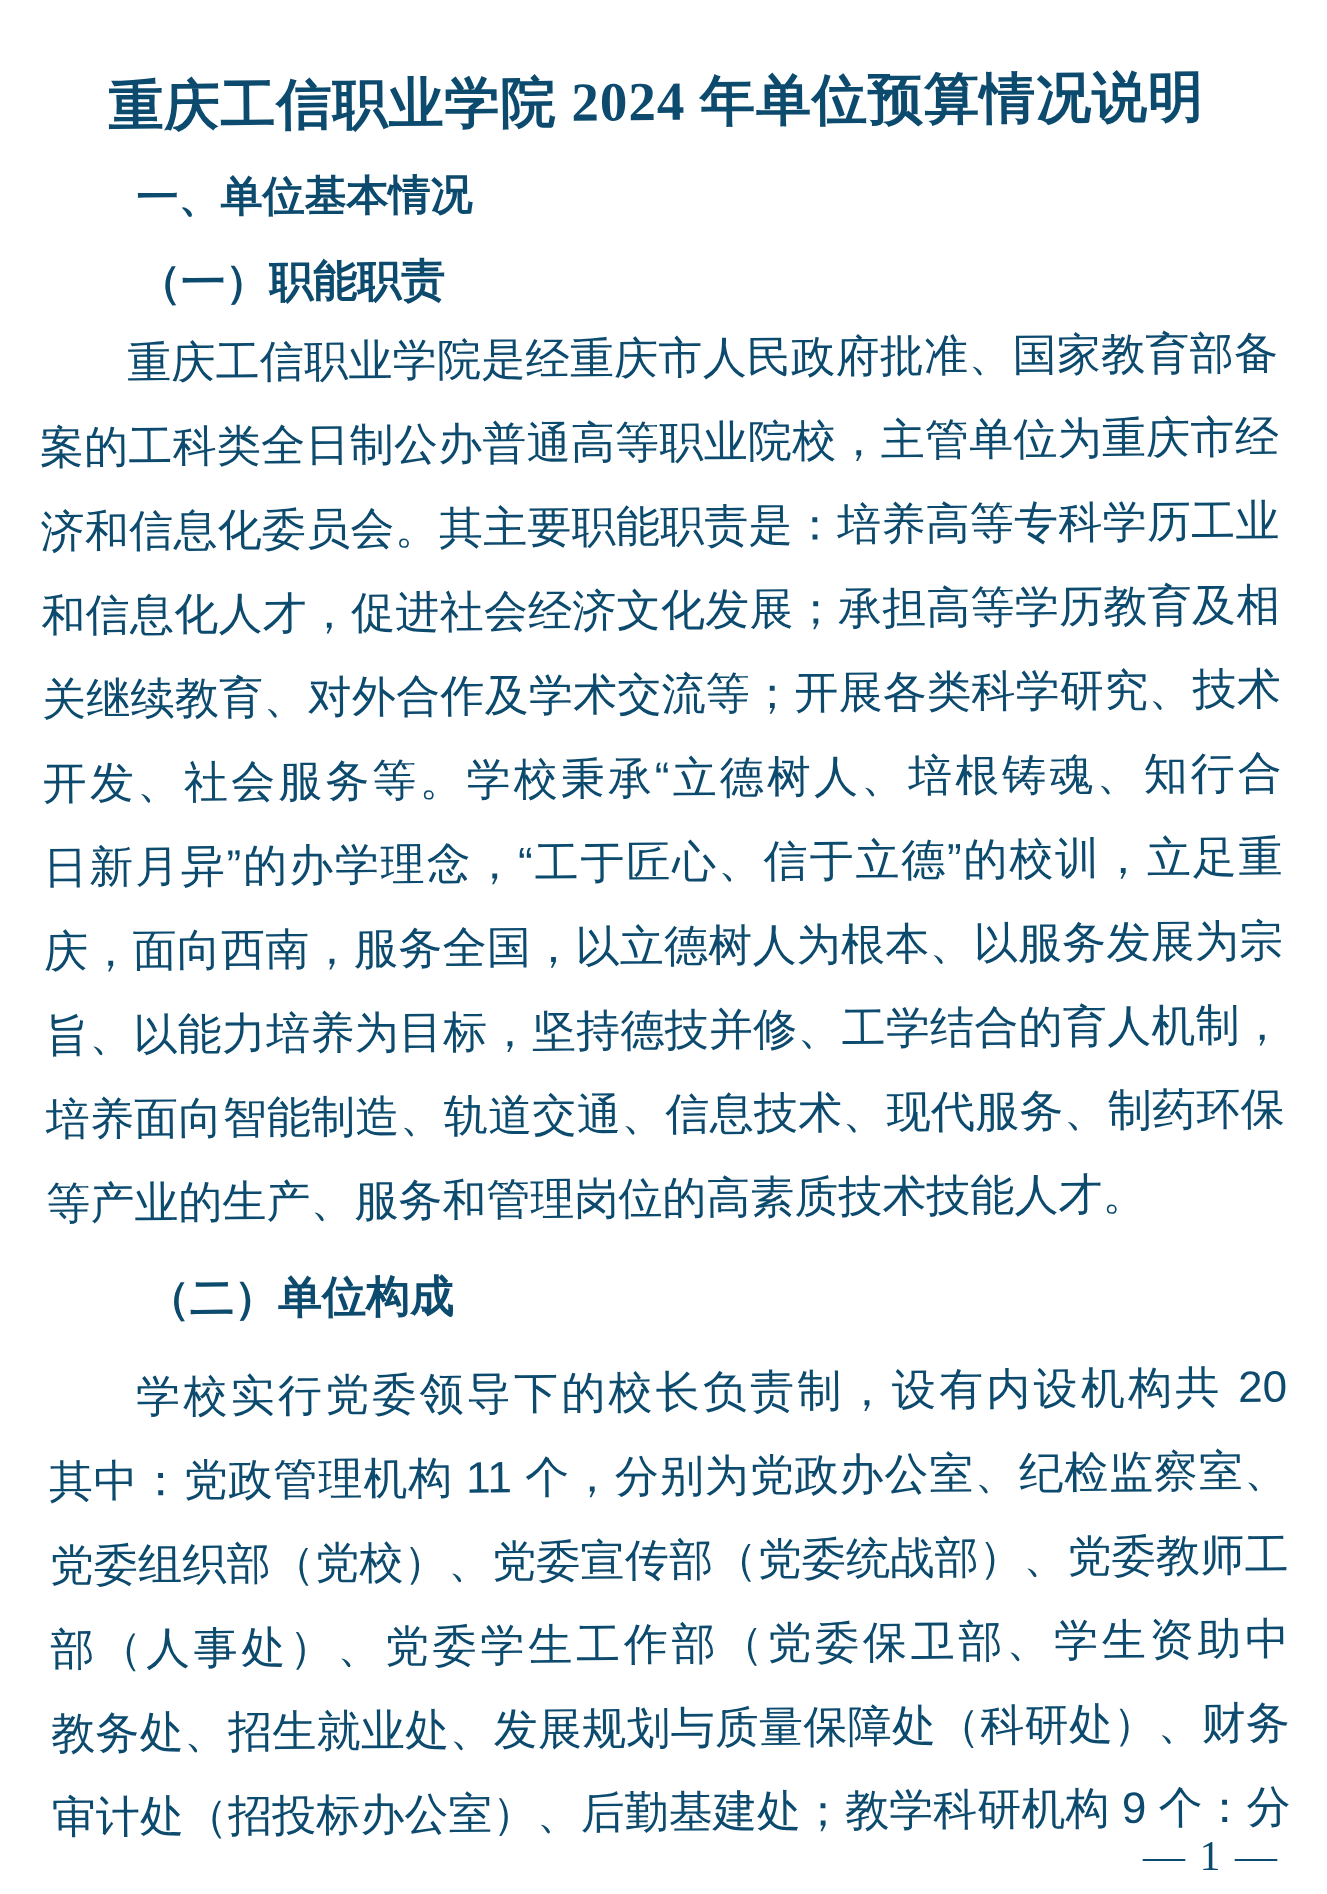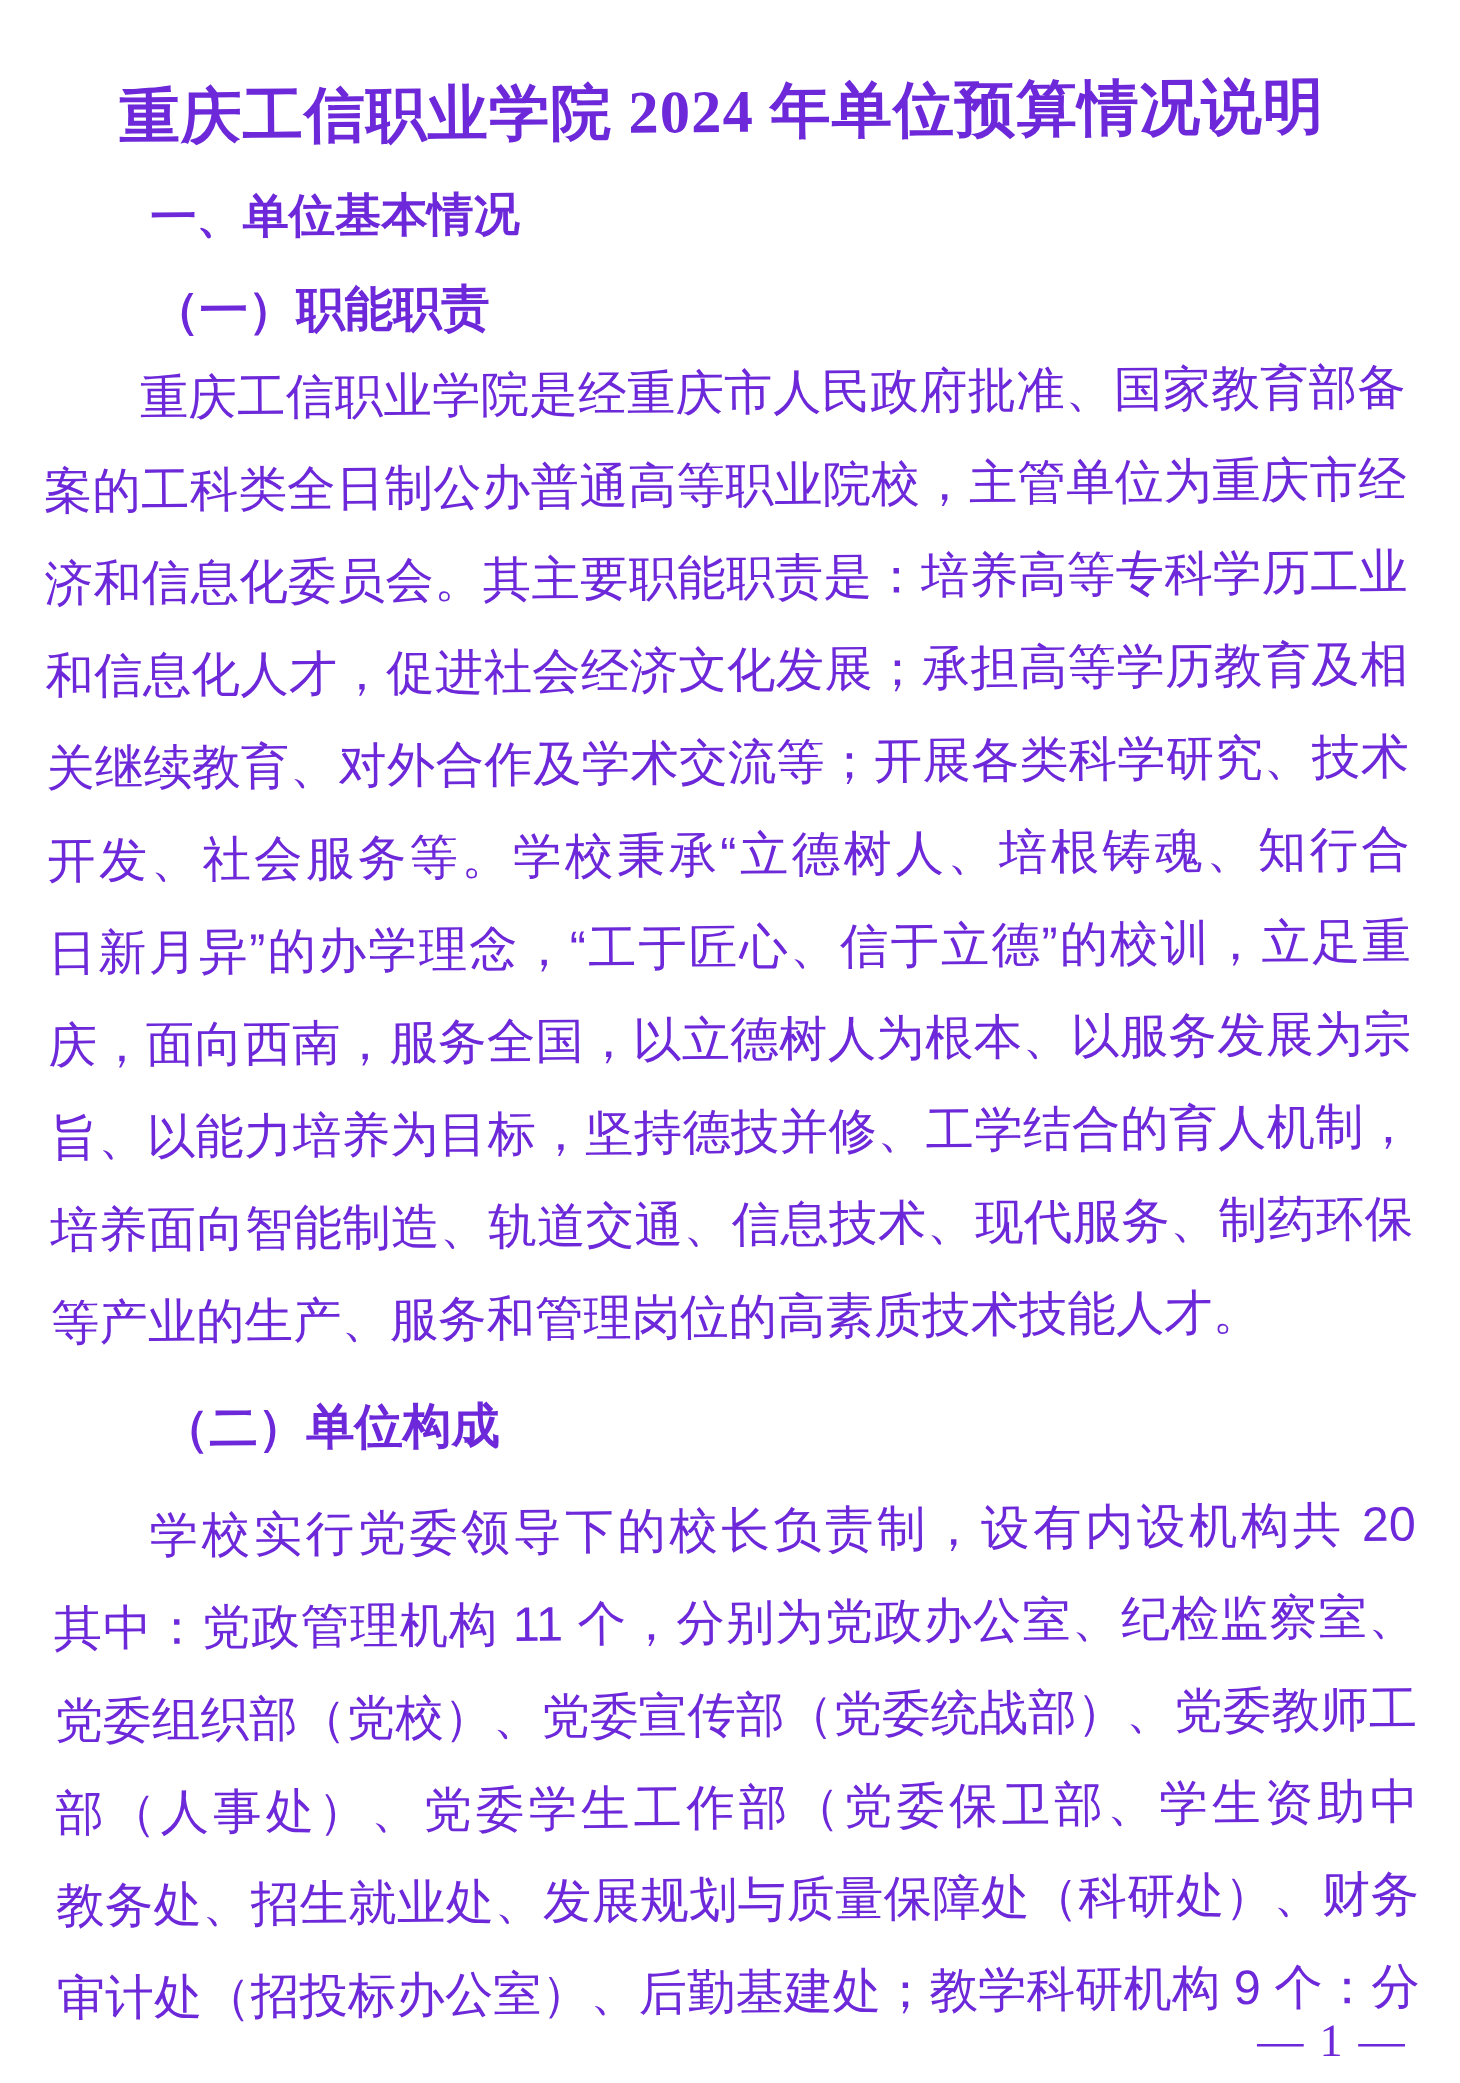--- a/index.html
+++ b/index.html
@@ -5,21 +5,21 @@
   html, body {
     margin: 0;
     padding: 0;
     background: #ffffff;
   }
   .page {
     position: relative;
     width: 1327px;
     height: 1894px;
     background: #ffffff;
-    color: #6d28d9;
+    color: #0c4a6e;
     overflow: hidden;
   }
   .content {
     position: absolute;
     top: 0;
     left: 44px;
     width: 1239px;
     transform: rotate(-0.5deg);
     transform-origin: 50% 50%;
   }

